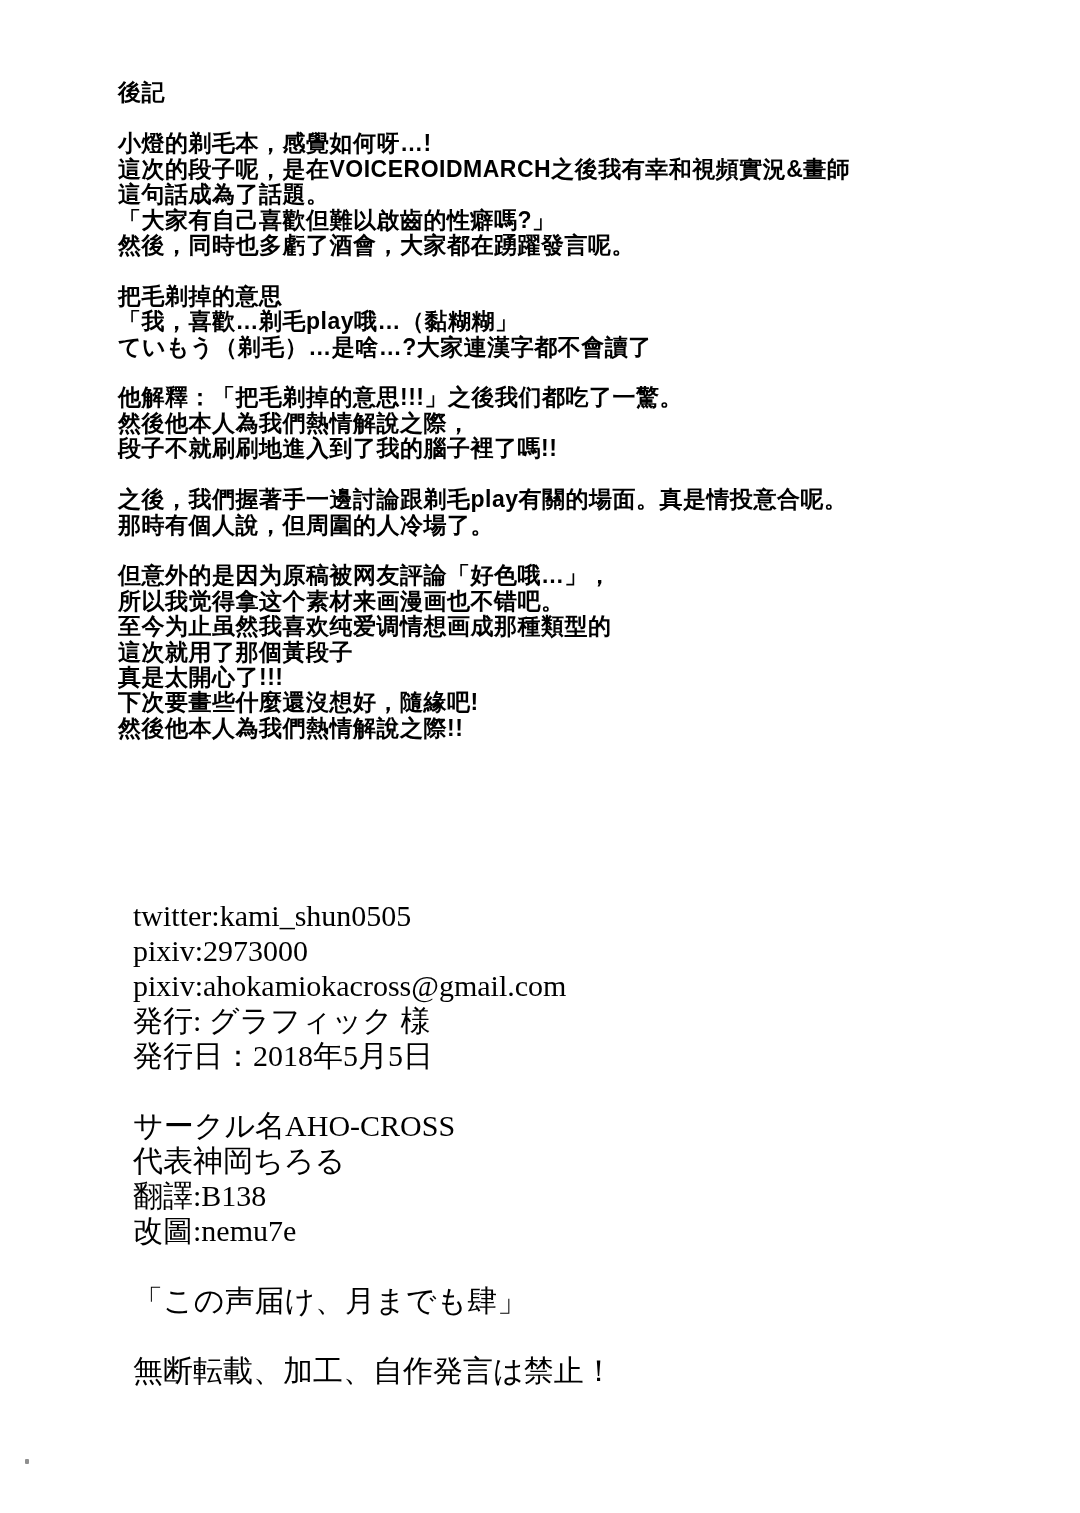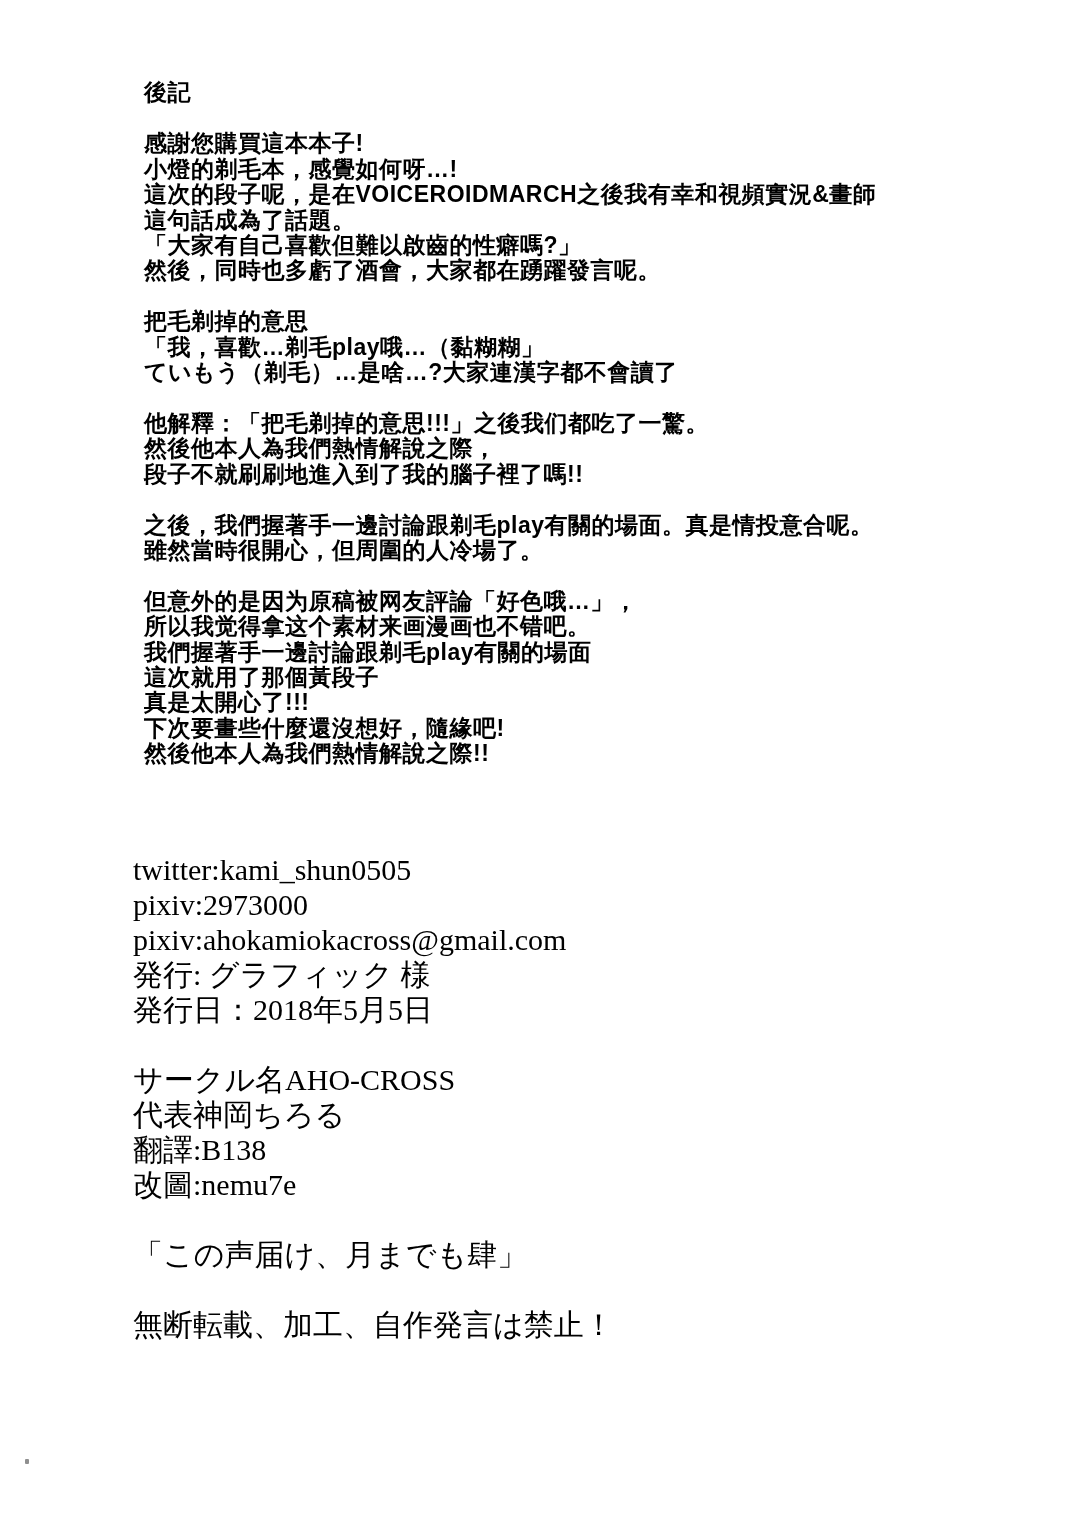--- a/index.html
+++ b/index.html
@@ -13,37 +13,37 @@
     background: #ffffff;
     color: #000000;
     position: relative;
   }
   .page {
     position: absolute;
     inset: 0;
   }
   .afterword {
     position: absolute;
-    left: 144px;
+    left: 118px;
     top: 80px;
     width: 930px;
     font-family: "Liberation Sans", "DejaVu Sans", sans-serif;
     font-weight: bold;
     font-size: 23px;
     line-height: 25.4px;
     white-space: nowrap;
     letter-spacing: 0.5px;
   }
   .afterword .title {
     margin-bottom: 26px;
   }
   .colophon {
     position: absolute;
     left: 133px;
-    top: 852px;
+    top: 898px;
     width: 930px;
     font-family: "Liberation Serif", "DejaVu Serif", serif;
     font-weight: normal;
     font-size: 30px;
     line-height: 35px;
     white-space: nowrap;
   }
   .line {
     min-height: 1em;
   }
@@ -61,41 +61,40 @@
   }
 </style>
 </head>
 <body style="background: rgb(255, 255, 255); color: rgb(0, 0, 0);">
 
 <div class="page">
 
   <div class="afterword">
     <div class="title line">後記</div>
     <div>
-        <div class="line">感謝您購買這本本子!</div>
         <div class="line">小燈的剃毛本，感覺如何呀…!</div>
         <div class="line">這次的段子呢，是在VOICEROIDMARCH之後我有幸和視頻實況&amp;畫師</div>
         <div class="line">這句話成為了話題。</div>
         <div class="line">「大家有自己喜歡但難以啟齒的性癖嗎?」</div>
         <div class="line">然後，同時也多虧了酒會，大家都在踴躍發言呢。</div>
         <div class="line"></div>
         <div class="line">把毛剃掉的意思</div>
         <div class="line">「我，喜歡…剃毛play哦…（黏糊糊」</div>
         <div class="line">ていもう（剃毛）…是啥…?大家連漢字都不會讀了</div>
         <div class="line"></div>
         <div class="line">他解釋：「把毛剃掉的意思!!!」之後我们都吃了一驚。</div>
         <div class="line">然後他本人為我們熱情解說之際，</div>
         <div class="line">段子不就刷刷地進入到了我的腦子裡了嗎!!</div>
         <div class="line"></div>
         <div class="line">之後，我們握著手一邊討論跟剃毛play有關的場面。真是情投意合呢。</div>
-        <div class="line">雖然當時很開心，但周圍的人冷場了。</div>
+        <div class="line">那時有個人說，但周圍的人冷場了。</div>
         <div class="line"></div>
         <div class="line">但意外的是因为原稿被网友評論「好色哦…」，</div>
         <div class="line">所以我觉得拿这个素材来画漫画也不错吧。</div>
-        <div class="line">我們握著手一邊討論跟剃毛play有關的場面</div>
+        <div class="line">至今为止虽然我喜欢纯爱调情想画成那種類型的</div>
         <div class="line">這次就用了那個黃段子</div>
         <div class="line">真是太開心了!!!</div>
         <div class="line">下次要畫些什麼還沒想好，隨緣吧!</div>
         <div class="line">然後他本人為我們熱情解說之際!!</div>
       </div>
   </div>
 
   <div class="colophon">
       <div class="line">twitter:kami_shun0505</div>
       <div class="line">pixiv:2973000</div>

